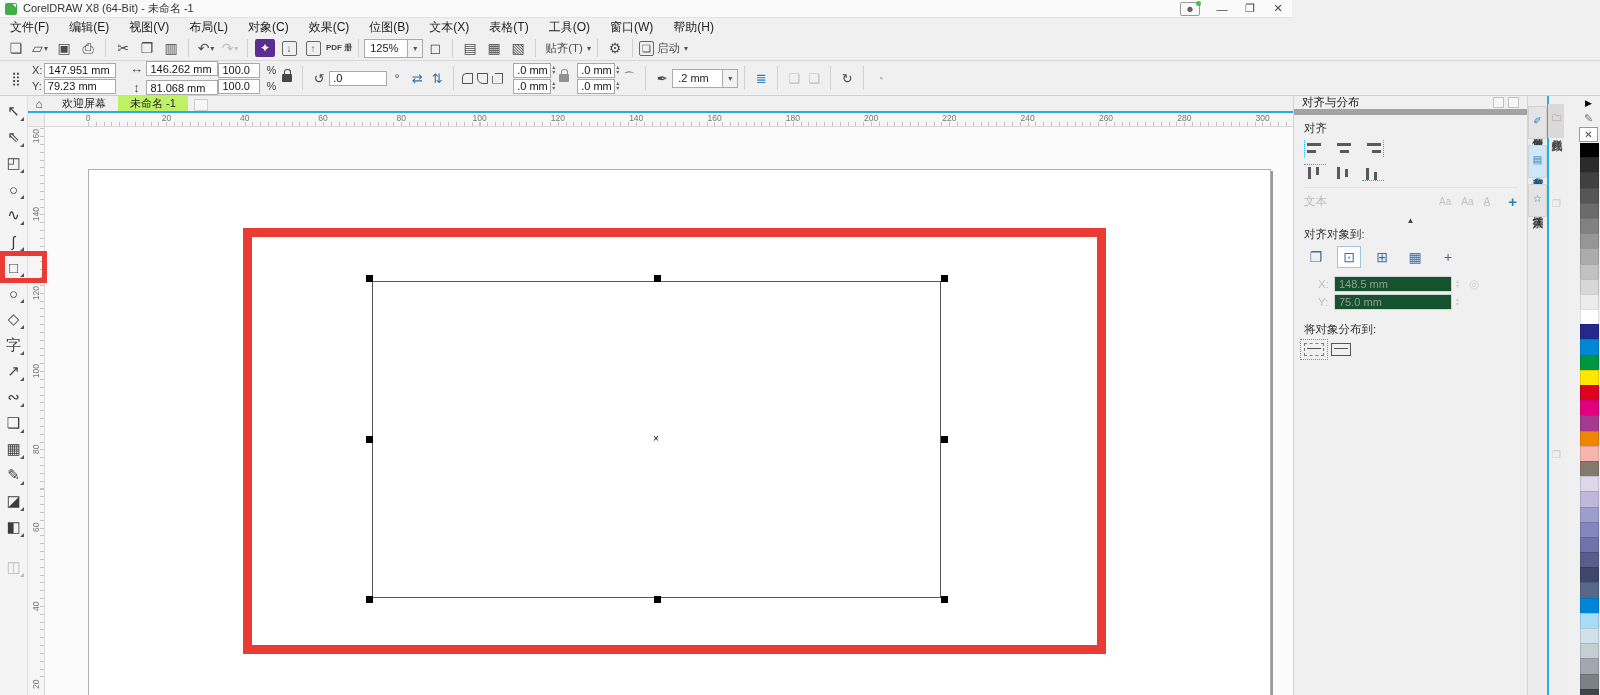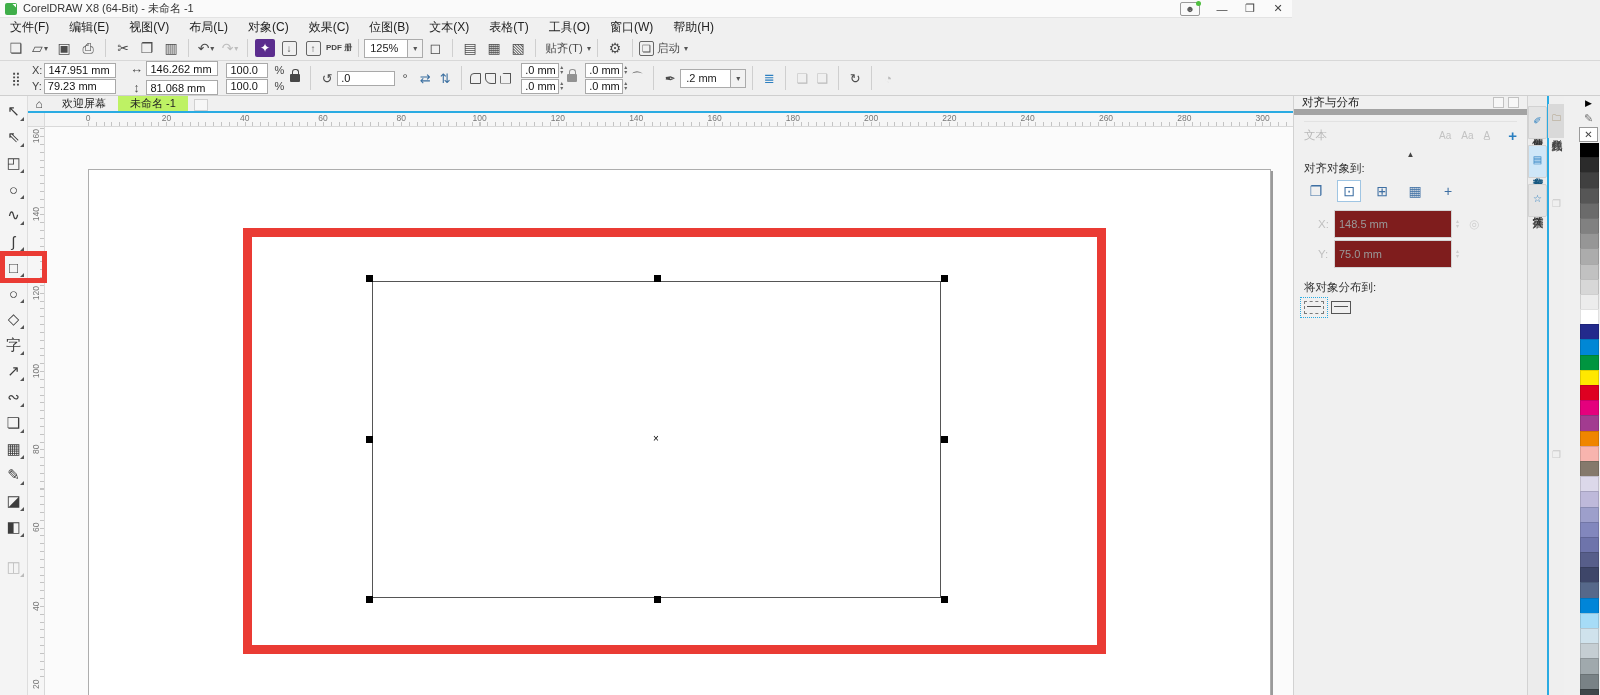--- a/index.html
+++ b/index.html
@@ -105,21 +105,21 @@
   .ico-dist::after{content:"";position:absolute;right:3px;bottom:1px;width:6px;height:6px;border:1.5px dotted #2a7fb8;}
   .dtextrow{display:flex;align-items:center;gap:10px;border-top:1px solid #e2e2e2;padding:5px 0 4px 0;color:#b9b9b9;}
   .dtextrow .g{font-size:10px;color:#c2c2c2;}
   .plusico{color:#2a7fc0;font-size:15px;font-weight:bold;margin-left:8px;}
   .dcollapse{text-align:center;font-size:8px;color:#444;padding:2px 0;}
   .alignto-row{display:flex;gap:9px;align-items:center;margin:4px 0 8px 0;}
   .ato{width:24px;height:22px;display:flex;align-items:center;justify-content:center;font-size:14px;color:#3e6fa3;}
   .ato.sel{border:1px solid #9fc5e3;background:#fff;}
   .xyrow{display:flex;align-items:center;gap:4px;margin:2px 0;padding-left:14px;}
   .xylab{color:#c0c0c0;width:12px;}
-  .xyfield{width:118px;height:28px;border:1px solid #d4d4d4;background:#7f1d1d;color:#9a9a9a;font-size:11px;display:flex;align-items:center;padding:0 4px;}
+  .xyfield{width:118px;height:16px;border:1px solid #d4d4d4;background:#14532d;color:#9a9a9a;font-size:11px;display:flex;align-items:center;padding:0 4px;}
   .xyspin{display:flex;flex-direction:column;font-size:6px;line-height:5px;color:#cfcfcf;}
   .target{color:#cfcfcf;font-size:12px;margin-left:6px;}
   .ico-span{width:20px;height:13px;border:1.5px solid #555;position:relative;}
   .ico-span::after{content:"";position:absolute;left:2px;right:2px;top:4px;border-top:1.5px solid #555;}
   .ico-span.selbox{outline:1px dotted #2aabe2;outline-offset:3px;border-style:dashed;border-color:#7a7a7a;}
   
   #vtabs{position:absolute;left:1527px;top:0;width:20px;height:599px;background:#ececec;border-left:1px solid #d2d2d2;display:flex;flex-direction:column;align-items:center;padding-top:10px;gap:6px;}
   .vtab{writing-mode:vertical-rl;font-size:11px;color:#333;background:#e4e4e4;border:1px solid #d2d2d2;padding:8px 1px;border-radius:0 2px 2px 0;display:flex;align-items:center;gap:4px;}
   .vtab .tico{writing-mode:horizontal-tb;font-size:10px;color:#2a7fc0;}
   .vtab.active{background:#cfe7f8;color:#14567f;}
@@ -243,21 +243,21 @@
   <div class="pcol" style="margin-left:10px">
     <div class="pgroup">
         <span class="pico">↔</span>
         <input class="pfield" readonly="" value="146.262 mm" style="">
       </div>
     <div class="pgroup">
         <span class="pico">↕</span>
         <input class="pfield" readonly="" value="81.068 mm" style="">
       </div>
   </div>
-  <div class="pcol" style="margin-left:8px">
+  <div class="pcol" style="">
     <div class="pgroup">
         <input class="pfield small" readonly="" value="100.0" style="">
         <span class="plabel">%</span>
       </div>
     <div class="pgroup">
         <input class="pfield small" readonly="" value="100.0" style="">
         <span class="plabel">%</span>
       </div>
   </div>
   <span class="lockico"></span>
@@ -429,20 +429,32 @@
 
   <div id="docker">
     <div class="dheader">
       <span>对齐与分布</span>
       <span class="spacer"></span>
       <span class="dwbtn"></span>
       <span class="dwbtn"></span>
     </div>
     <div class="dsection">
       <div class="dcols">
+        <div class="dcol-align">
+          <div class="dlabel">对齐</div>
+          <div class="icorow" style="flex-wrap:wrap;width:88px">
+
+          <span class="ico-align al-l"></span>
+              <span class="ico-align al-ch"></span>
+              <span class="ico-align al-r"></span>
+              <span class="ico-align al-t"></span>
+              <span class="ico-align al-cv"></span>
+              <span class="ico-align al-b"></span>
+            </div>
+        </div>
       </div>
       <div class="dtextrow">
         <span>文本</span>
         <span style="flex:1"></span>
         <span class="g">Aa</span>
         <span class="g">Aa</span>
         <span class="g">A̲</span>
         <span class="plusico">+</span>
       </div>
       <div class="dcollapse">▲</div>

